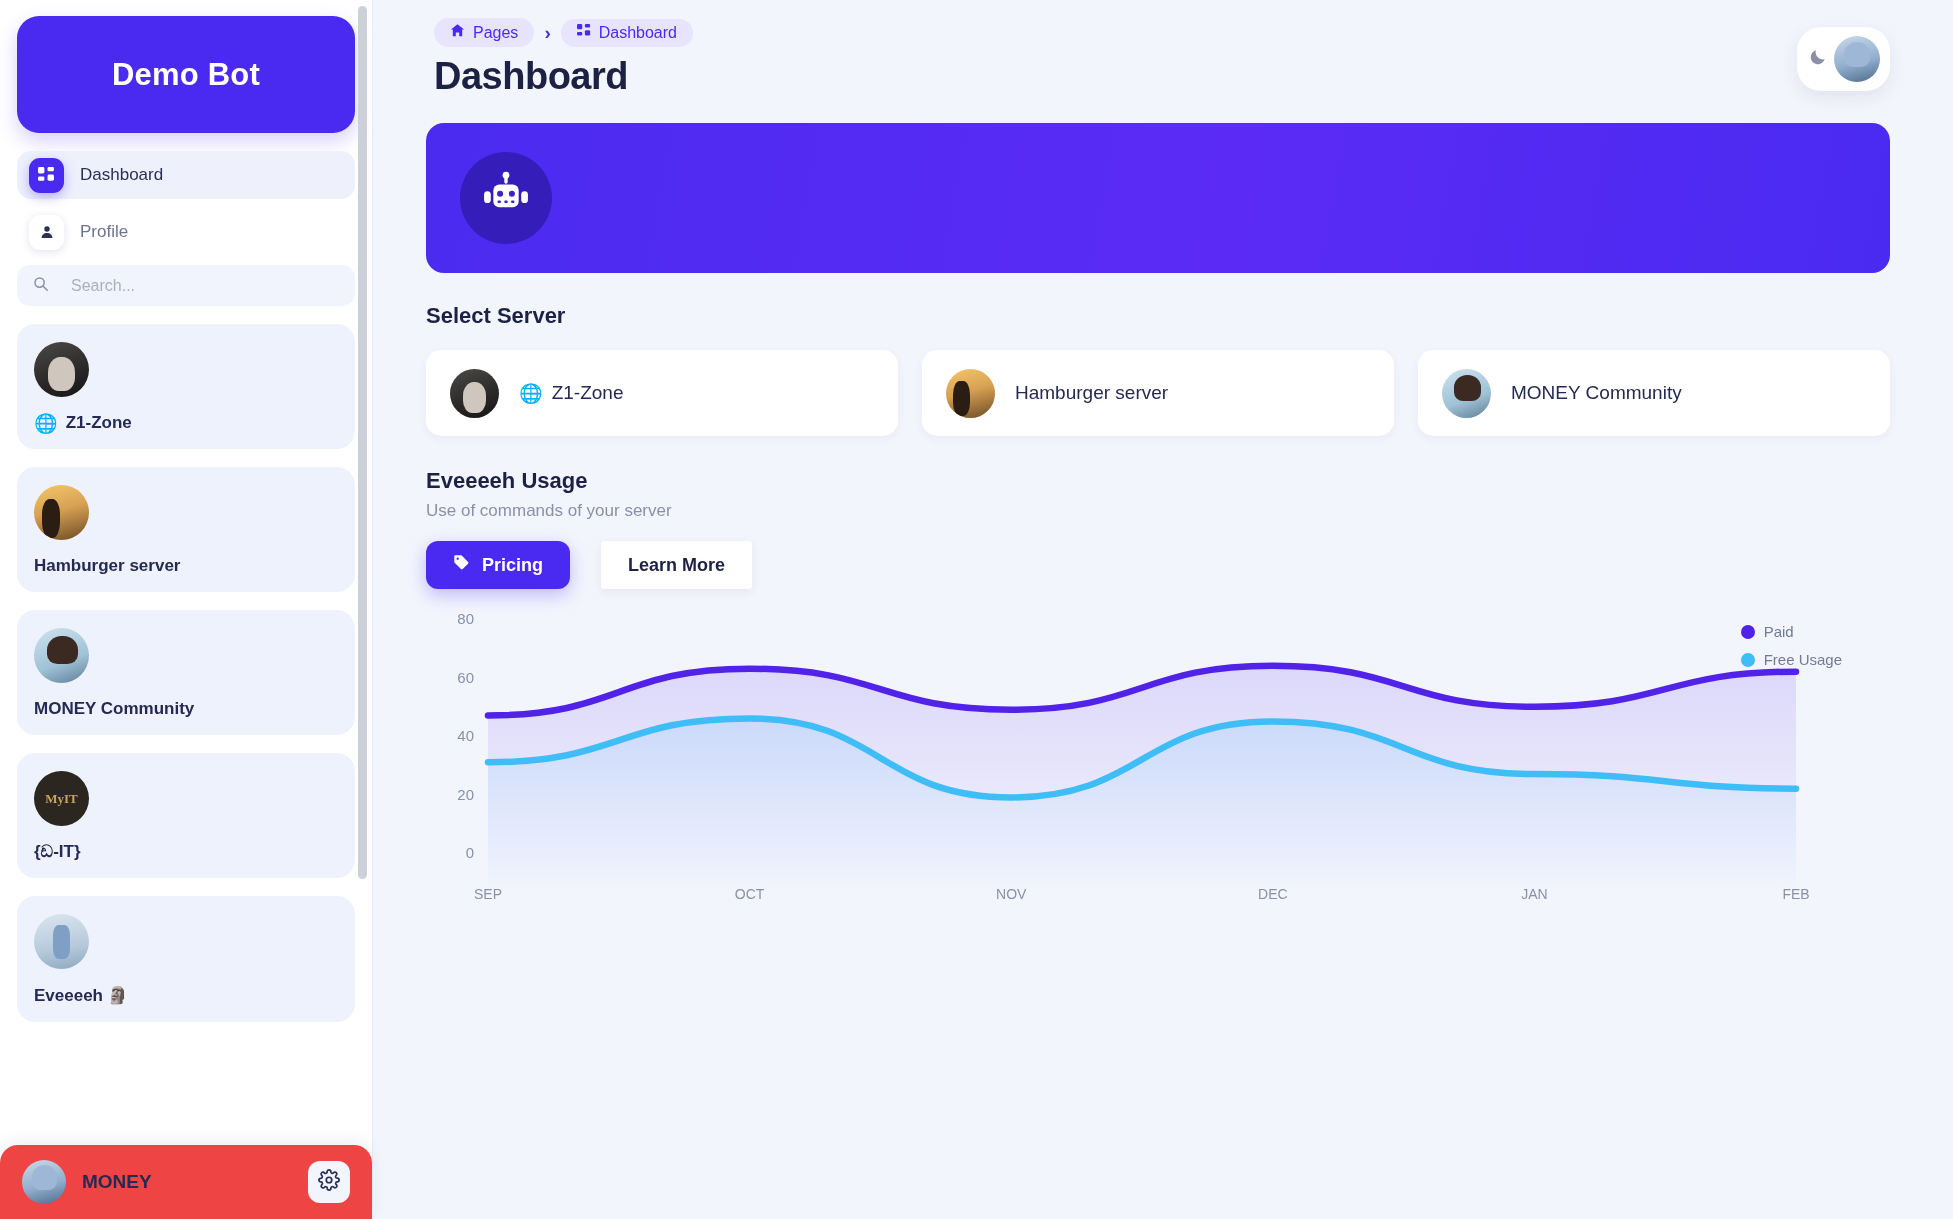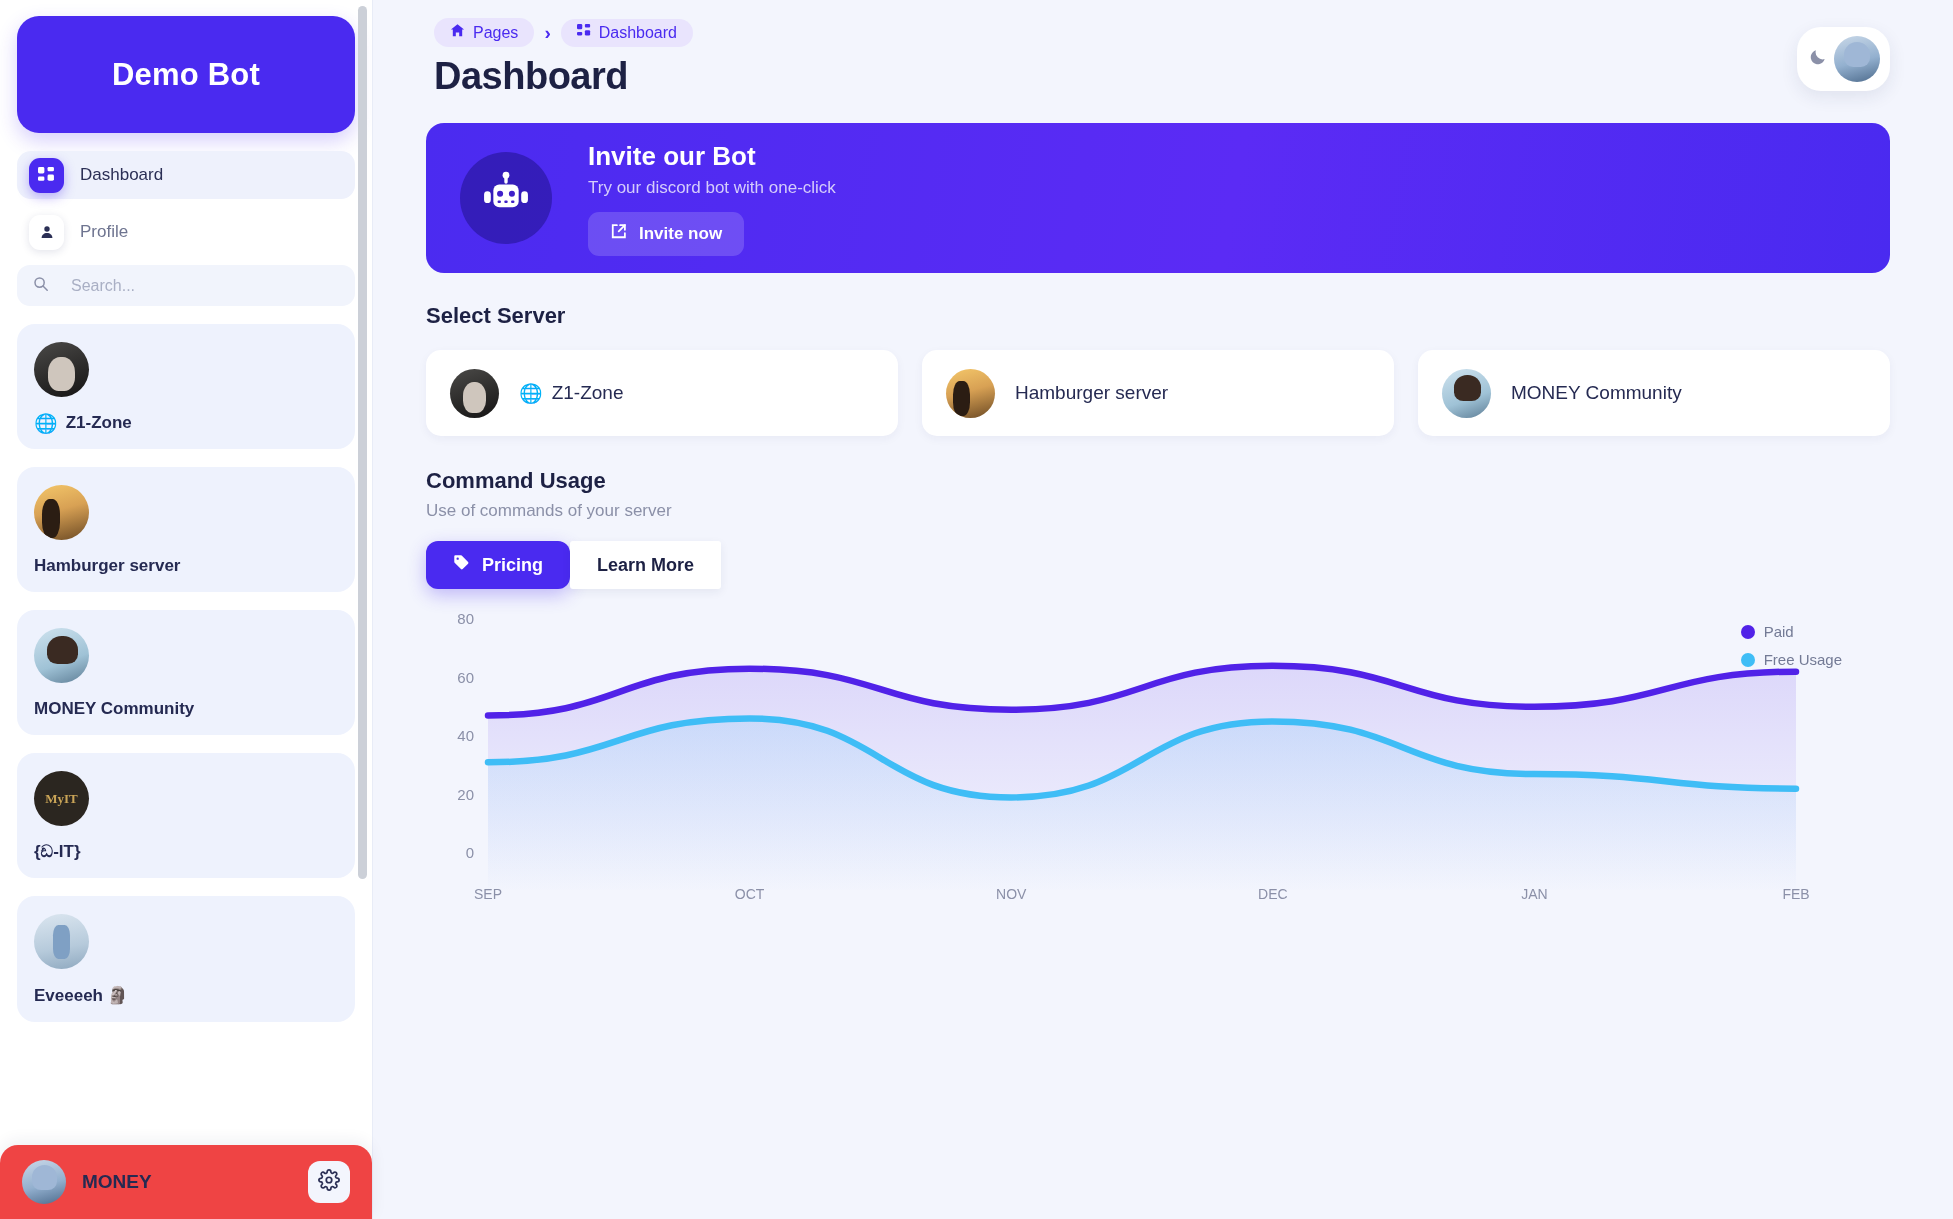--- a/index.html
+++ b/index.html
@@ -131,21 +131,21 @@
   .srv-row { display:flex; gap:24px; margin-top:21px; }
   .srv-pick {
     flex:1; background:#fff; border-radius:15px; height:86px;
     display:flex; align-items:center; padding:0 24px; gap:20px;
     box-shadow:0 3px 10px rgba(30,40,90,.05); cursor:pointer;
   }
   .pick-av { width:49px; height:49px; border-radius:50%; overflow:hidden; flex:0 0 49px; background:#b9c2d6; position:relative; }
   .pick-name { font-size:19px; font-weight:500; color:#252a52; display:flex; align-items:center; gap:9px; }
 
   .sec-cmd { margin-top:32px; }
-  .btn-row { display:flex; gap:0; margin-top:20px; }
+  .btn-row { display:flex; gap:31px; margin-top:20px; }
   .btn-pricing {
     display:inline-flex; align-items:center; gap:12px;
     background:#4a2af0; color:#fff; border:0; border-radius:12px;
     padding:13px 27px; font-size:18px; font-weight:700; font-family:inherit;
     box-shadow:0 6px 18px rgba(74,42,240,.3); cursor:pointer;
   }
   .btn-learn {
     background:#fff; color:#1d2144; border:0; border-radius:3px;
     padding:13px 27px; font-size:18px; font-weight:700; font-family:inherit;
     box-shadow:0 3px 10px rgba(30,40,90,.07); cursor:pointer;
@@ -315,34 +315,20 @@
             <rect x="17" y="16" width="30" height="27" rx="7"></rect>
             <rect x="6" y="24" width="8" height="14" rx="4"></rect>
             <rect x="50" y="24" width="8" height="14" rx="4"></rect>
             <circle cx="25" cy="27" r="3.6" fill="#3f20c9"></circle>
             <circle cx="39" cy="27" r="3.6" fill="#3f20c9"></circle>
             <rect x="22" y="35" width="4" height="3" rx="1.2" fill="#3f20c9"></rect>
             <rect x="30" y="35" width="4" height="3" rx="1.2" fill="#3f20c9"></rect>
             <rect x="38" y="35" width="4" height="3" rx="1.2" fill="#3f20c9"></rect>
           </svg>
         </div>
-        <div class="banner-text">
-          <div class="banner-title">Invite our Bot</div>
-          <div class="banner-sub">Try our discord bot with one-click</div>
-          <button class="invite-btn">
-            <span>
-              <svg width="17" height="17" viewBox="0 0 16 16" fill="none" stroke="#fff" stroke-width="1.7" stroke-linecap="round">
-                  <path d="M6.5 2H2.6v11.4H14V9.6"></path>
-                  <path d="M9.5 2H14v4.4"></path>
-                  <path d="M14 2 8.2 7.8"></path>
-                </svg>
-            </span>
-            <span>Invite now</span>
-          </button>
-        </div>
       </section>
 
       <section class="sec-select">
         <div class="sec-title">Select Server</div>
         <div class="srv-row">
           <div class="srv-pick">
             <div class="pick-av av-z1"></div>
             <div class="pick-name">
               <span class="globe">🌐</span>
               <span>Z1-Zone</span>
@@ -357,21 +343,21 @@
           <div class="srv-pick">
             <div class="pick-av av-money"></div>
             <div class="pick-name">
               <span>MONEY Community</span>
             </div>
           </div>
         </div>
       </section>
 
       <section class="sec-cmd">
-        <div class="sec-title">Command Usage</div>
+        <div class="sec-title">Eveeeeh Usage</div>
         <div class="sec-sub">Use of commands of your server</div>
         <div class="btn-row">
           <button class="btn-pricing">
             <span>
               <svg width="17" height="17" viewBox="0 0 16 16" fill="#fff">
                   <path d="M7.4 1.2H2.3c-.6 0-1.1.5-1.1 1.1v5.1c0 .3.1.6.3.8l6 6c.4.4 1.1.4 1.6 0l5.1-5.1c.4-.4.4-1.2 0-1.6l-6-6a1.2 1.2 0 0 0-.8-.3z"></path>
                   <circle cx="4.4" cy="4.4" r="1.1" fill="#4a2af0"></circle>
                 </svg>
             </span>
             <span>Pricing</span>

